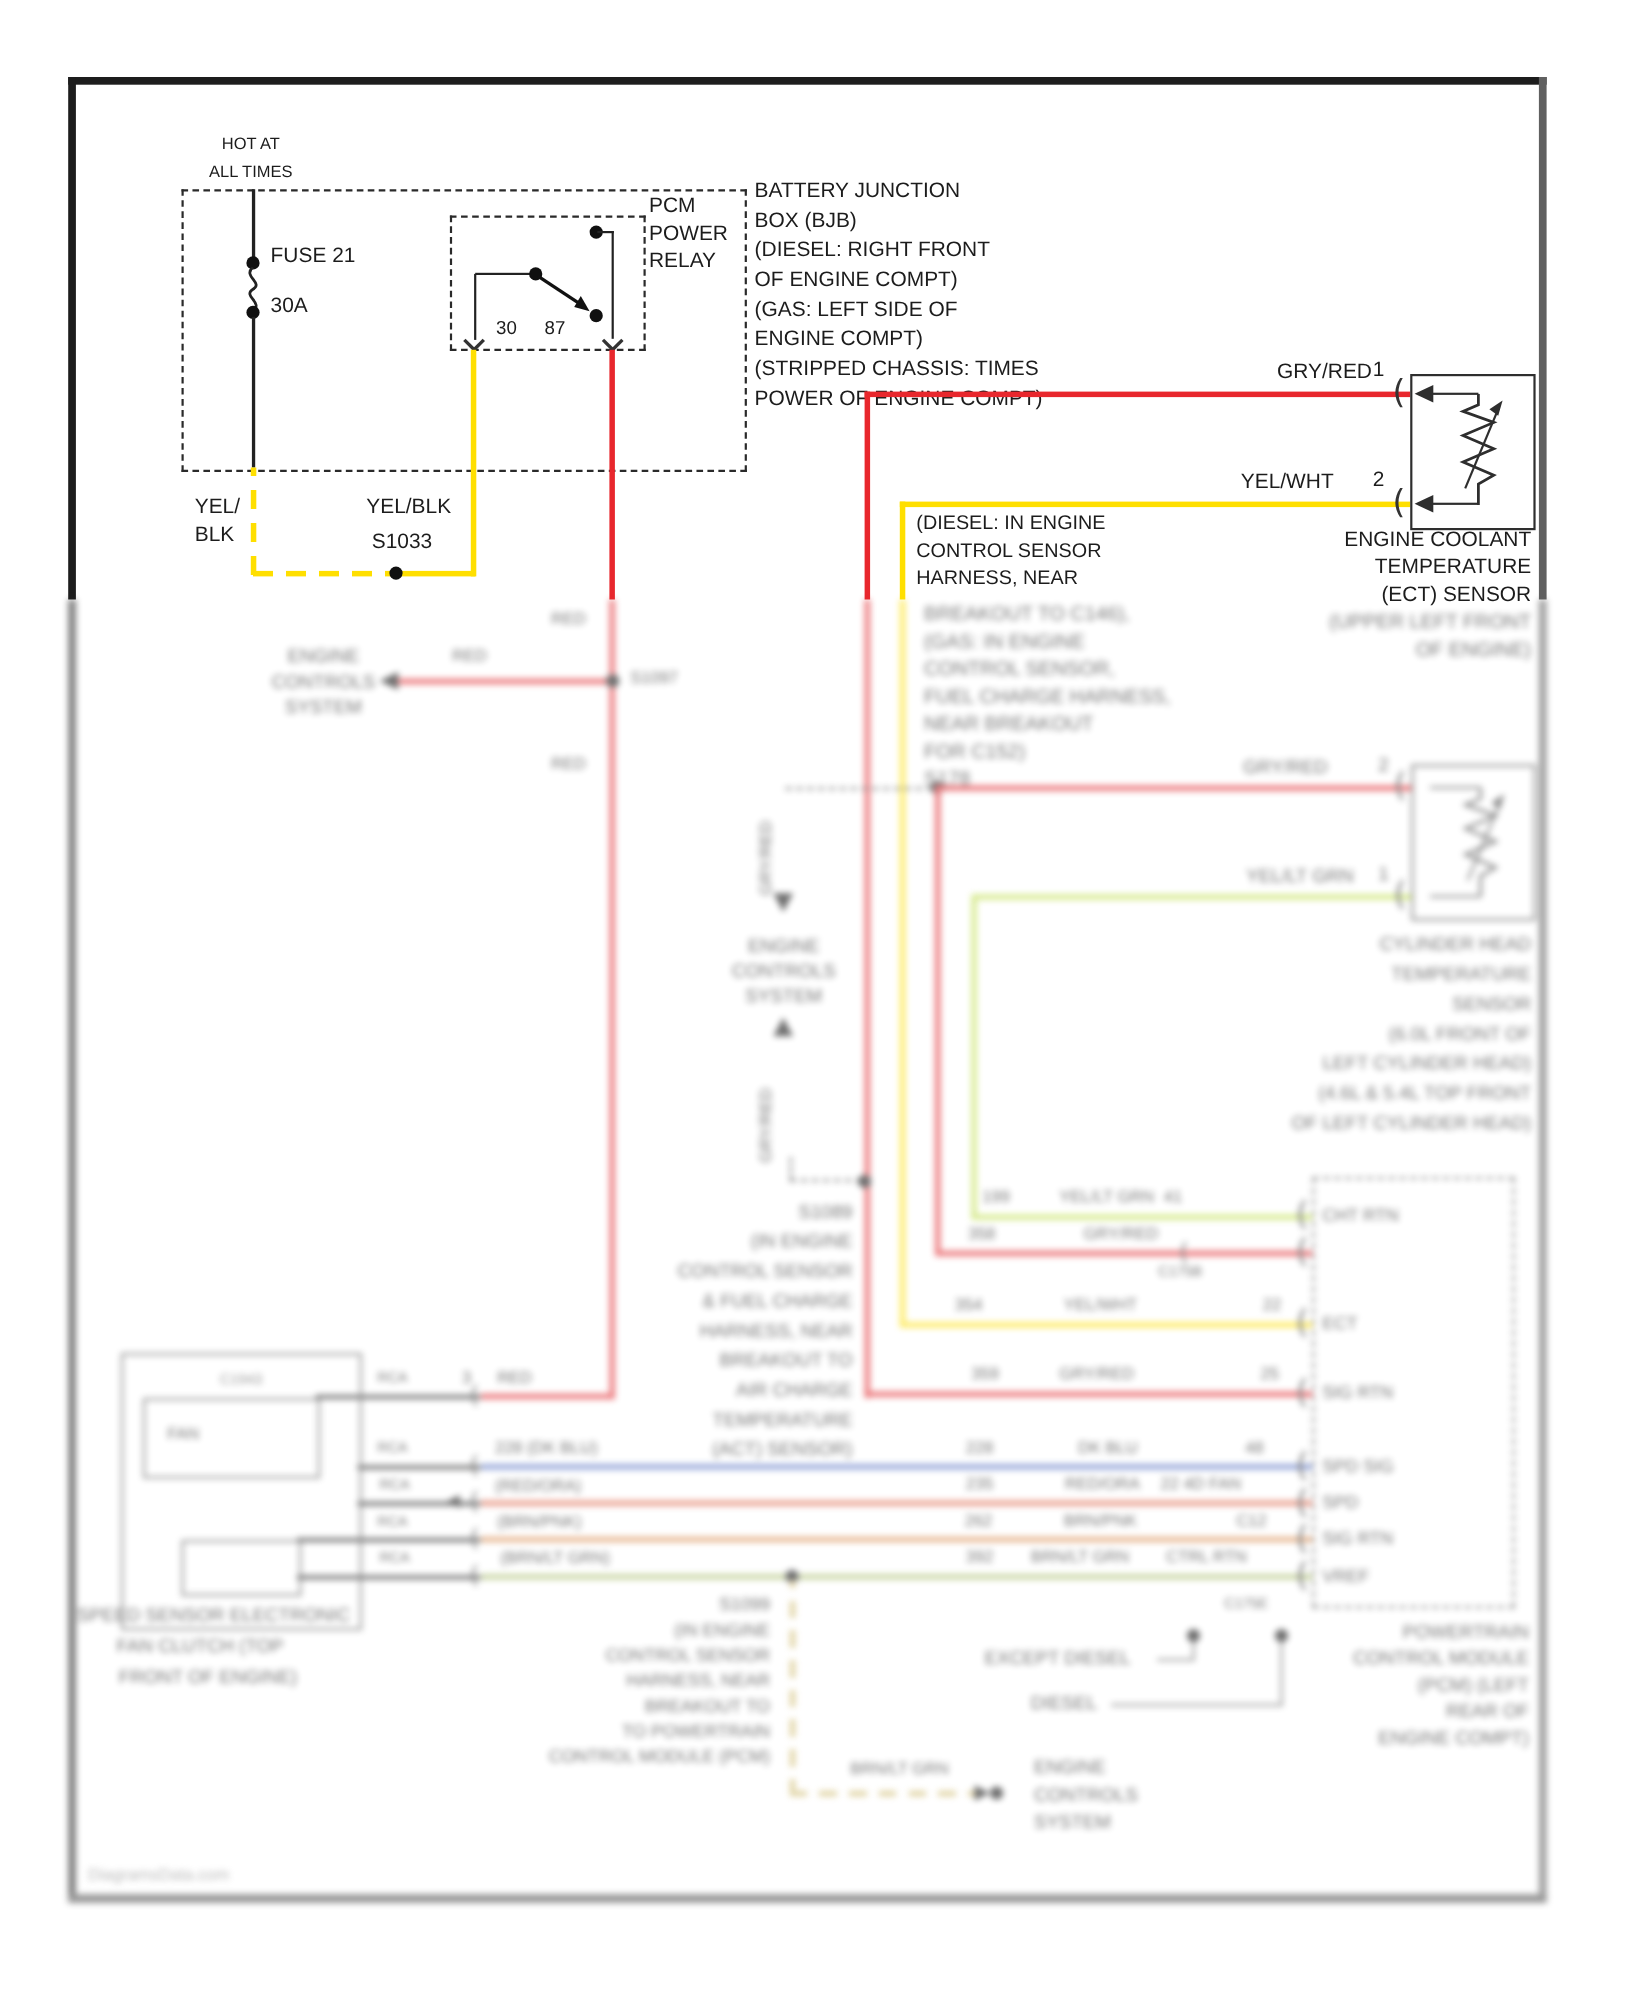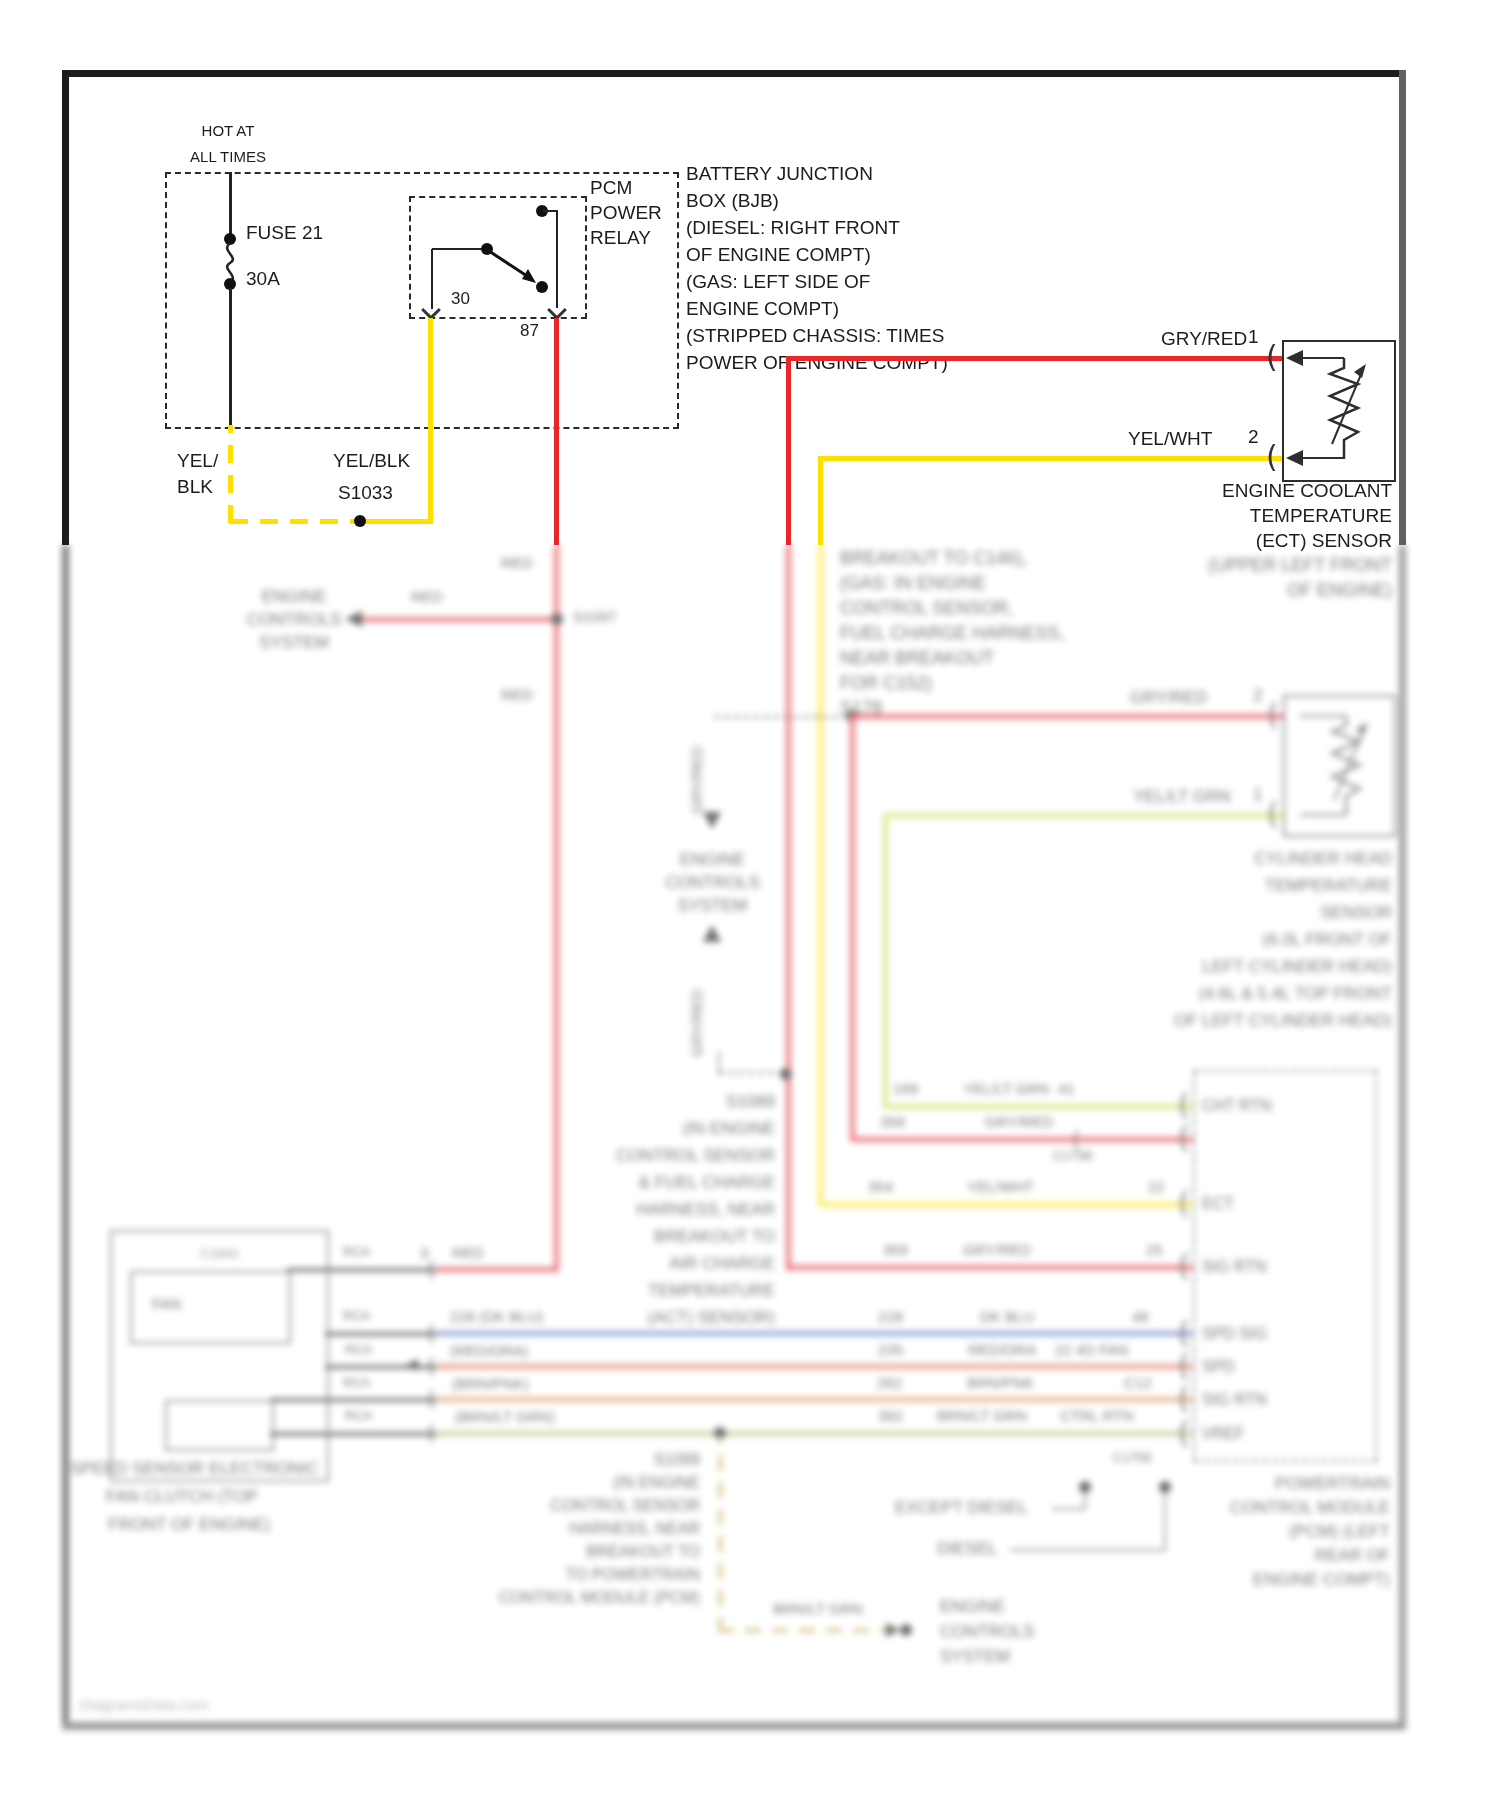--- a/index.html
+++ b/index.html
@@ -84,21 +84,21 @@
     <div class="dot" style="left:481px;top:243px;"></div>
     <div class="dot" style="left:536px;top:281px;"></div>
     <div class="dot" style="left:536px;top:205px;"></div>
     <div class="wire" style="left:543px;top:210px;width:15px;height:2px;background:#222;"></div>
     <div class="wire" style="left:556px;top:210px;width:2px;height:98px;background:#222;"></div>
     <svg class="abs" style="left:486px;top:246px;" width="58" height="46" viewBox="0 0 58 46">
       <line x1="3" y1="5" x2="44" y2="32" stroke="#111" stroke-width="3"></line>
       <polygon points="50,37 36,33 42,23" fill="#111"></polygon>
     </svg>
     <div class="t t17" style="left:451px;top:289px;">30</div>
-    <div class="t t17" style="left:520px;top:289px;margin-top:32px;">87</div>
+    <div class="t t17" style="left:495px;top:289px;">87</div>
     <div class="chev" style="left:424px;top:303px;"></div>
     <div class="chev" style="left:550px;top:303px;"></div>
 
     <div class="wire" style="left:428px;top:318px;width:5px;height:206px;background:#ffdf00;"></div>
     <div class="wire" style="left:362px;top:519px;width:70px;height:5px;background:#ffdf00;"></div>
     <div class="wire" style="left:554px;top:318px;width:5px;height:227px;background:#e8272d;"></div>
 
     <div class="wire dash-y-v" style="left:228px;top:425px;width:5px;height:98px;"></div>
     <div class="wire dash-y-h" style="left:230px;top:519px;width:128px;height:5px;"></div>
     <div class="dot" style="left:354px;top:515px;"></div>
@@ -131,20 +131,25 @@
       <line x1="42" y1="14" x2="12" y2="86" stroke="#2e2e2e" stroke-width="2"></line>
       <polygon points="46,6 42,20 34,14" fill="#2e2e2e"></polygon>
     </svg>
 
     <div class="blk right" style="top:478px;right:108px;font-size:19px;line-height:25px;">
       <div>ENGINE COOLANT</div>
       <div>TEMPERATURE</div>
       <div>(ECT) SENSOR</div>
     </div>
 
+    <div class="blk" style="left:833px;top:463px;font-size:18px;line-height:25px;">
+      <div>(DIESEL: IN ENGINE</div>
+      <div>CONTROL SENSOR</div>
+      <div>HARNESS, NEAR</div>
+    </div>
   </div>
 
   <div id="blur-layer">
 
     <div class="abs" style="left:62px;top:545px;width:7px;height:1185px;background:#2a2a2a;"></div>
     <div class="abs" style="left:1399px;top:545px;width:7px;height:1185px;background:#606060;"></div>
     <div class="abs" style="left:62px;top:1722px;width:1344px;height:8px;background:#565656;"></div>
 
     <div class="blk" style="left:840px;top:546px;font-size:18px;line-height:25px;">
       <div>BREAKOUT TO C146),</div>

